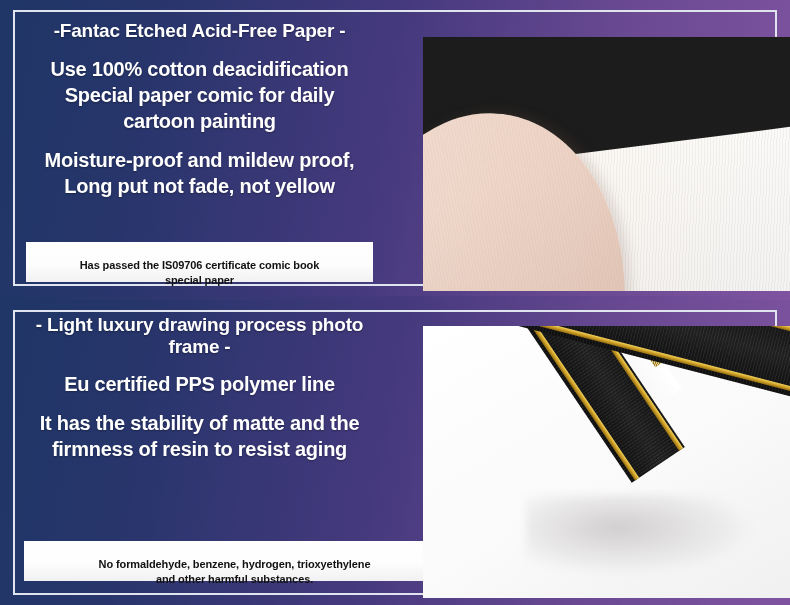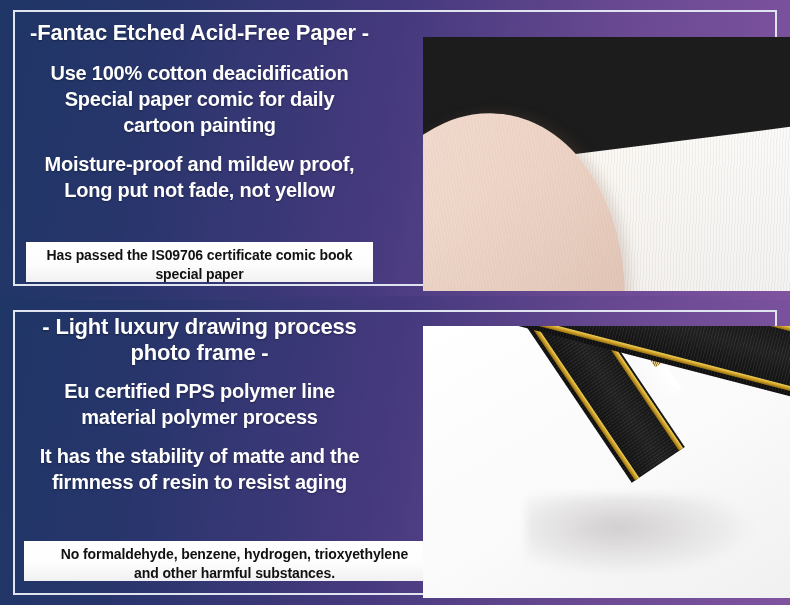--- a/index.html
+++ b/index.html
@@ -47,21 +47,21 @@
     width: 363px;
     box-sizing: border-box;
     padding: 0 6px;
     text-align: center;
     color: #ffffff;
   }
   .panel.top .text-col    { top: 20px; }
   .panel.bottom .text-col { top: 14px; }
 
   .headline {
-    font-size: 22px;
+    font-size: 19px;
     font-weight: bold;
     letter-spacing: -0.2px;
     line-height: 1.18;
     text-shadow: 0 1px 2px rgba(0,0,0,0.35);
     margin: 0 0 14px 0;
   }
   .panel.bottom .headline { margin-bottom: 12px; }
 
   .para {
     font-size: 20px;
@@ -73,25 +73,25 @@
   }
   .para:last-of-type { margin-bottom: 0; }
   .para .ln { display: block; white-space: nowrap; }
 
   
   .strip {
     position: absolute;
     box-sizing: border-box;
     background: linear-gradient(180deg, #ffffff 0%, #fdfdfd 55%, #f1f1f3 100%);
     color: #111111;
-    font-size: 14px;
+    font-size: 11px;
     font-weight: bold;
     line-height: 1.35;
     text-align: center;
-    padding: 4px 6px 6px 6px;
+    padding: 16px 6px 6px 6px;
     letter-spacing: -0.1px;
   }
   .strip .ln { display: block; }
   .panel.top .strip {
     left: 26px;
     width: 347px;
     top: 242px;
     height: 40px;
   }
   .panel.bottom .strip {
@@ -250,21 +250,20 @@
 
     <div class="text-col">
 
       <h2 class="headline">
         <span class="ln">- Light luxury drawing process</span>
         <span class="ln">photo frame -</span>
       </h2>
 
       <p class="para">
         <span class="ln">Eu certified PPS polymer line</span>
-        <span class="ln">material polymer process</span>
       </p>
 
       <p class="para">
         <span class="ln">It has the stability of matte and the</span>
         <span class="ln">firmness of resin to resist aging</span>
       </p>
     </div>
 
     <div class="strip">
       <span class="ln">No formaldehyde, benzene, hydrogen, trioxyethylene</span>

